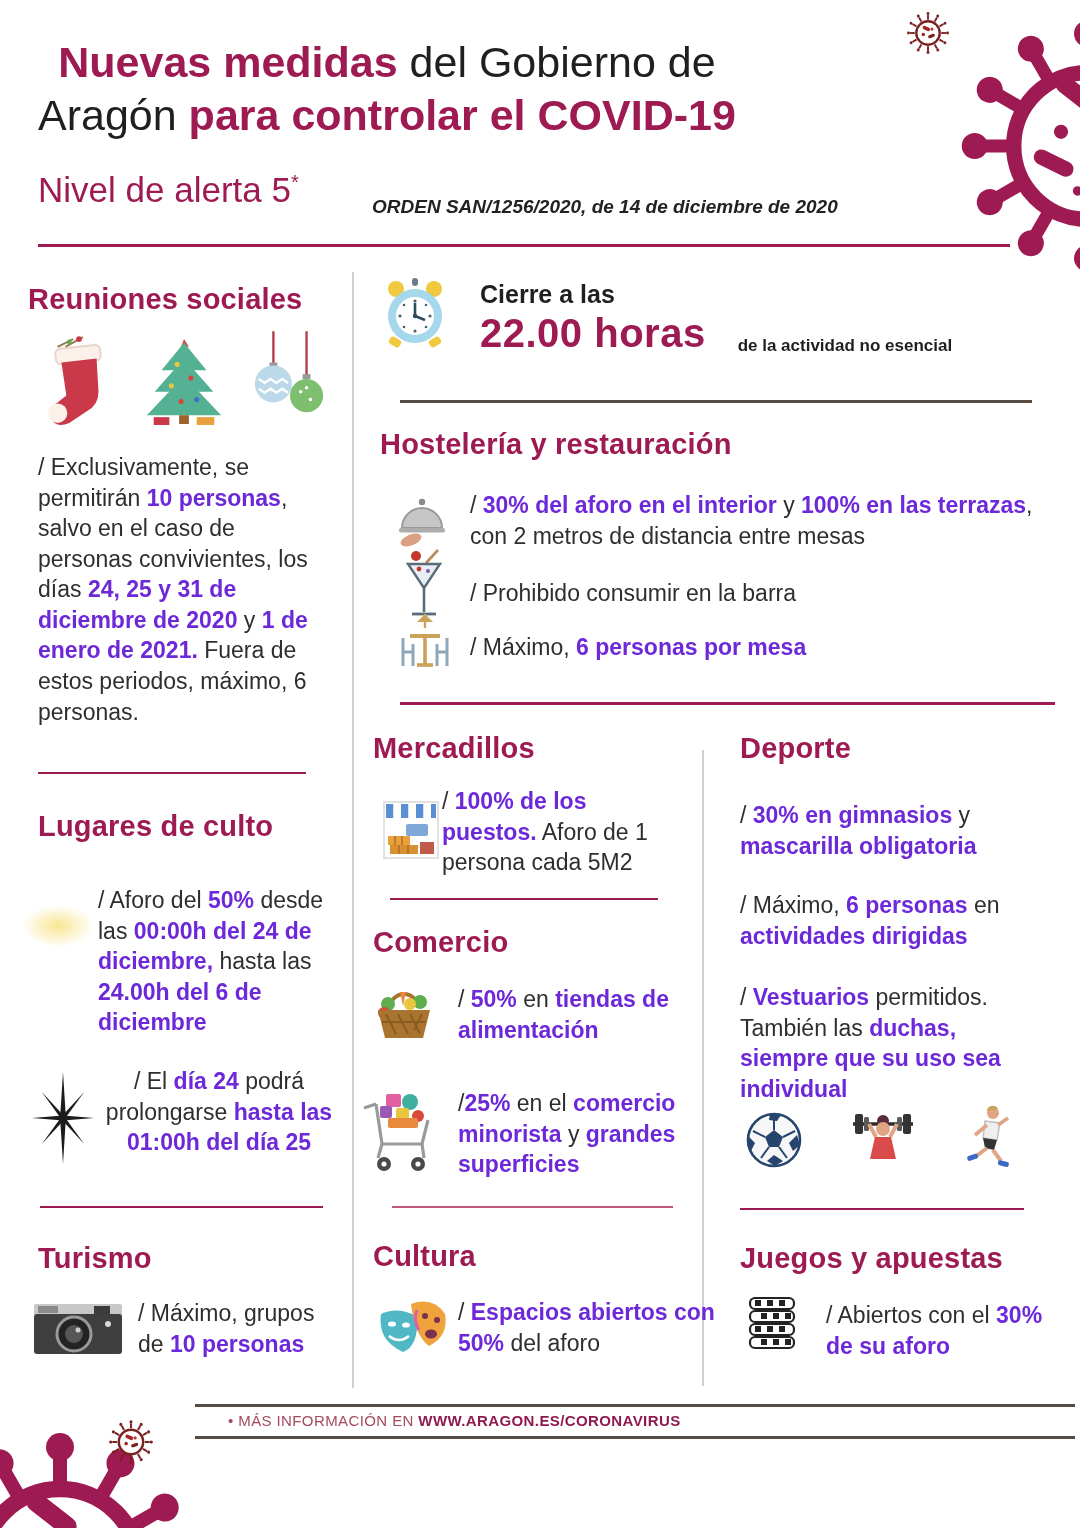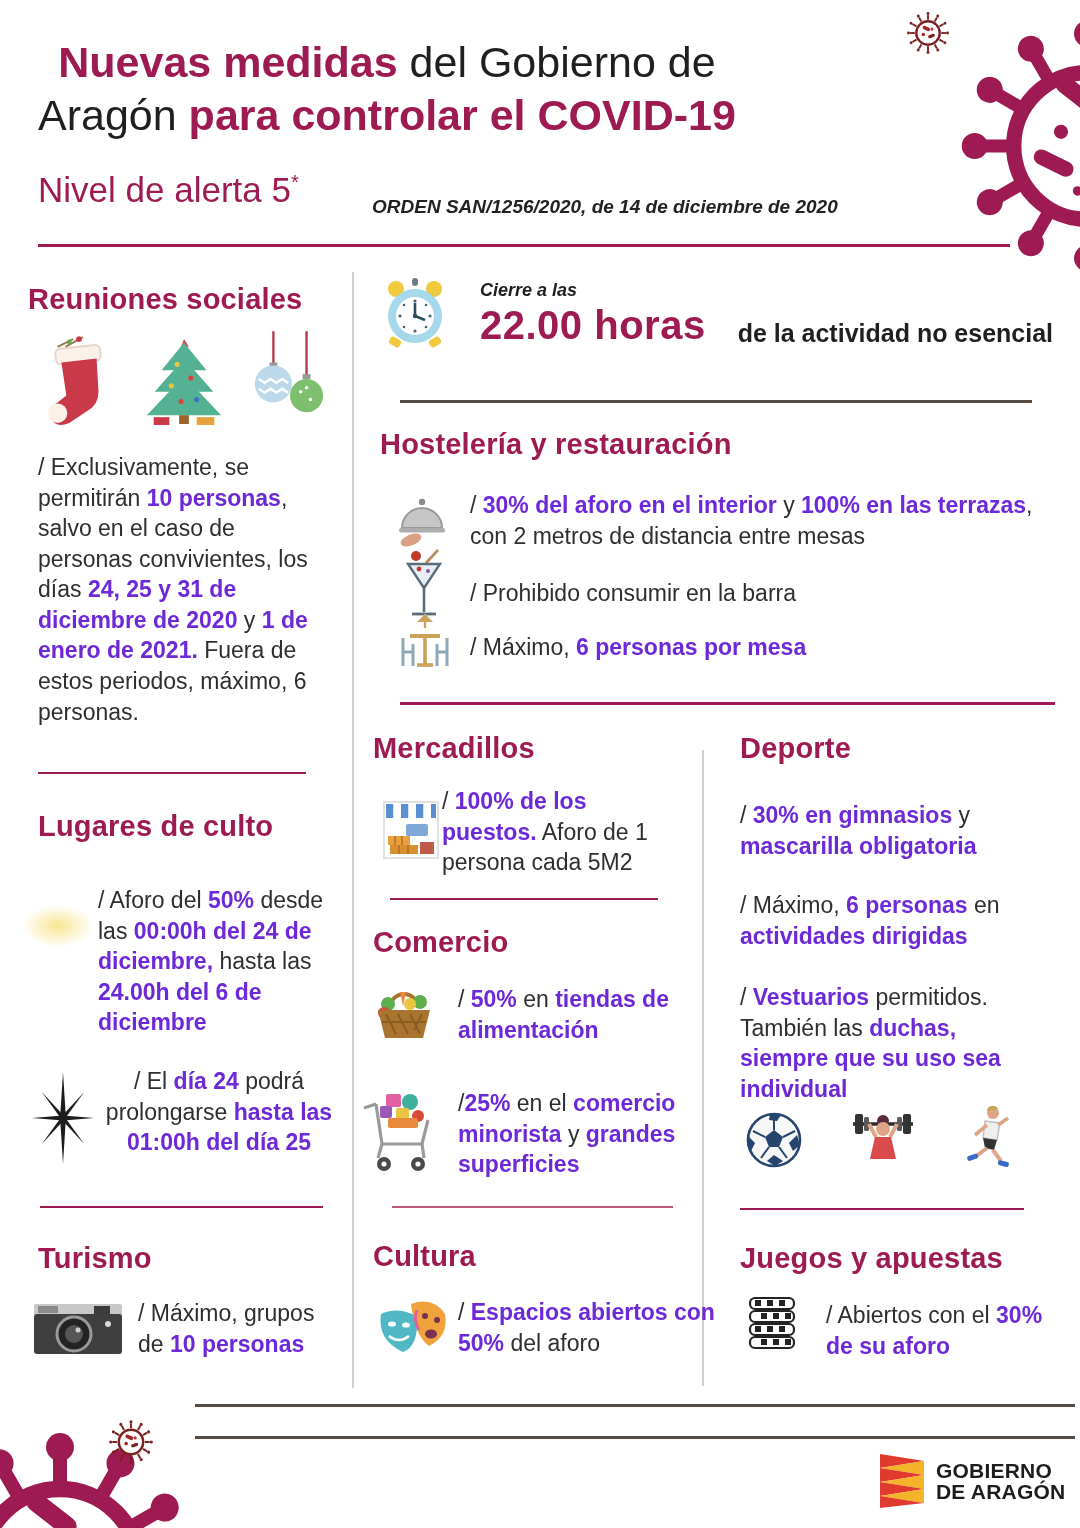--- a/index.html
+++ b/index.html
@@ -18,24 +18,24 @@
   .body-text .b{font-weight:700;color:#6d28d9;}
   .hr{height:2px;background:var(--accent);}
   .hr-thick{height:3px;background:var(--accent);}
   .hr-dark{height:3px;background:var(--ruledark);}
   .vr{width:2px;background:var(--divgray);}
   .title-line{font-size:43px;line-height:1.24;color:var(--dark);font-weight:400;white-space:nowrap;text-align:center;}
   .title-line .acc{color:var(--accent);font-weight:700;}
   .alert{font-size:35px;color:var(--accent);font-weight:400;}
   .alert sup{font-size:20px;}
   .order-ref{font-size:19px;font-weight:700;font-style:italic;color:#222;}
-  .closure-intro{font-size:18px;font-weight:700;color:var(--dark);font-style:italic;}
+  .closure-intro{font-size:25px;font-weight:700;color:var(--dark);}
   .closure-row{display:flex;align-items:flex-end;gap:32px;}
   .closure-time{font-size:40px;font-weight:700;color:var(--accent);letter-spacing:.5px;}
-  .closure-tail{font-size:25px;font-weight:700;color:var(--dark);}
+  .closure-tail{font-size:17px;font-weight:700;color:var(--dark);}
   .icon-row{display:flex;align-items:flex-end;}
   .footer-info{font-size:15px;letter-spacing:.4px;color:#a34a60;}
   .footer-info .url{font-weight:700;color:#8e1a4f;}
   .logo{display:flex;align-items:center;gap:8px;}
   .logo-text{font-size:21px;font-weight:700;color:#1d1d1b;line-height:1.02;letter-spacing:.2px;}
   .glow{background:radial-gradient(closest-side, rgba(248,228,140,.95), rgba(248,228,140,0));}
 </style>
 </head>
 <body>
 
@@ -474,37 +474,26 @@
         <rect x="33" y="34" width="6" height="6" fill="#222222"></rect>
       <rect x="4" y="45" width="44" height="11" rx="5" fill="#ffffff" stroke="#222222" stroke-width="2.2"></rect>
       <rect x="15" y="47" width="6" height="6" fill="#222222"></rect>
         <rect x="27" y="47" width="6" height="6" fill="#222222"></rect>
         <rect x="39" y="47" width="6" height="6" fill="#222222"></rect>
     </g>
   </svg>
   <div class="abs body-text" style="left:826px;top:1300px;width:238px;"><span>/ Abiertos con el </span><span class="b">30% de su aforo</span></div>
 
   <div class="abs hr-dark" style="left:195px;top:1404px;width:880px;"></div>
+  <div class="abs footer-info" style="left:228px;top:1412px;">
+    <span>•</span>
+    <span>MÁS INFORMACIÓN EN </span><span class="url">WWW.ARAGON.ES/CORONAVIRUS</span>
+  </div>
   <div class="abs hr-dark" style="left:195px;top:1436px;width:880px;"></div>
 
-  <div class="abs logo" style="left:878px;top:1452px;">
-    <svg width="50" height="58" viewBox="0 0 50 58">
-      <polygon points="2,2 46,9 2,16" fill="#e03a2f"></polygon>
-      <polygon points="46,9 2,16 46,23" fill="#f5b32a"></polygon>
-      <polygon points="2,16 46,23 2,30" fill="#e03a2f"></polygon>
-      <polygon points="46,23 2,30 46,37" fill="#f5b32a"></polygon>
-      <polygon points="2,30 46,37 2,44" fill="#e03a2f"></polygon>
-      <polygon points="46,37 2,44 46,51" fill="#f5b32a"></polygon>
-      <polygon points="2,44 46,51 2,56" fill="#e03a2f"></polygon>
-    </svg>
-    <div class="logo-text">
-      <div>GOBIERNO</div>
-      <div>DE ARAGÓN</div>
-    </div>
-  </div>
 
   <svg class="abs" style="left:-80px;top:1428px;" width="280" height="280">
       <use href="#sym-big-virus"></use>
     </svg>
   <svg class="abs" style="left:105px;top:1416px;" width="52" height="52">
       <use href="#sym-small-virus"></use>
     </svg>
 
 </div>
 

